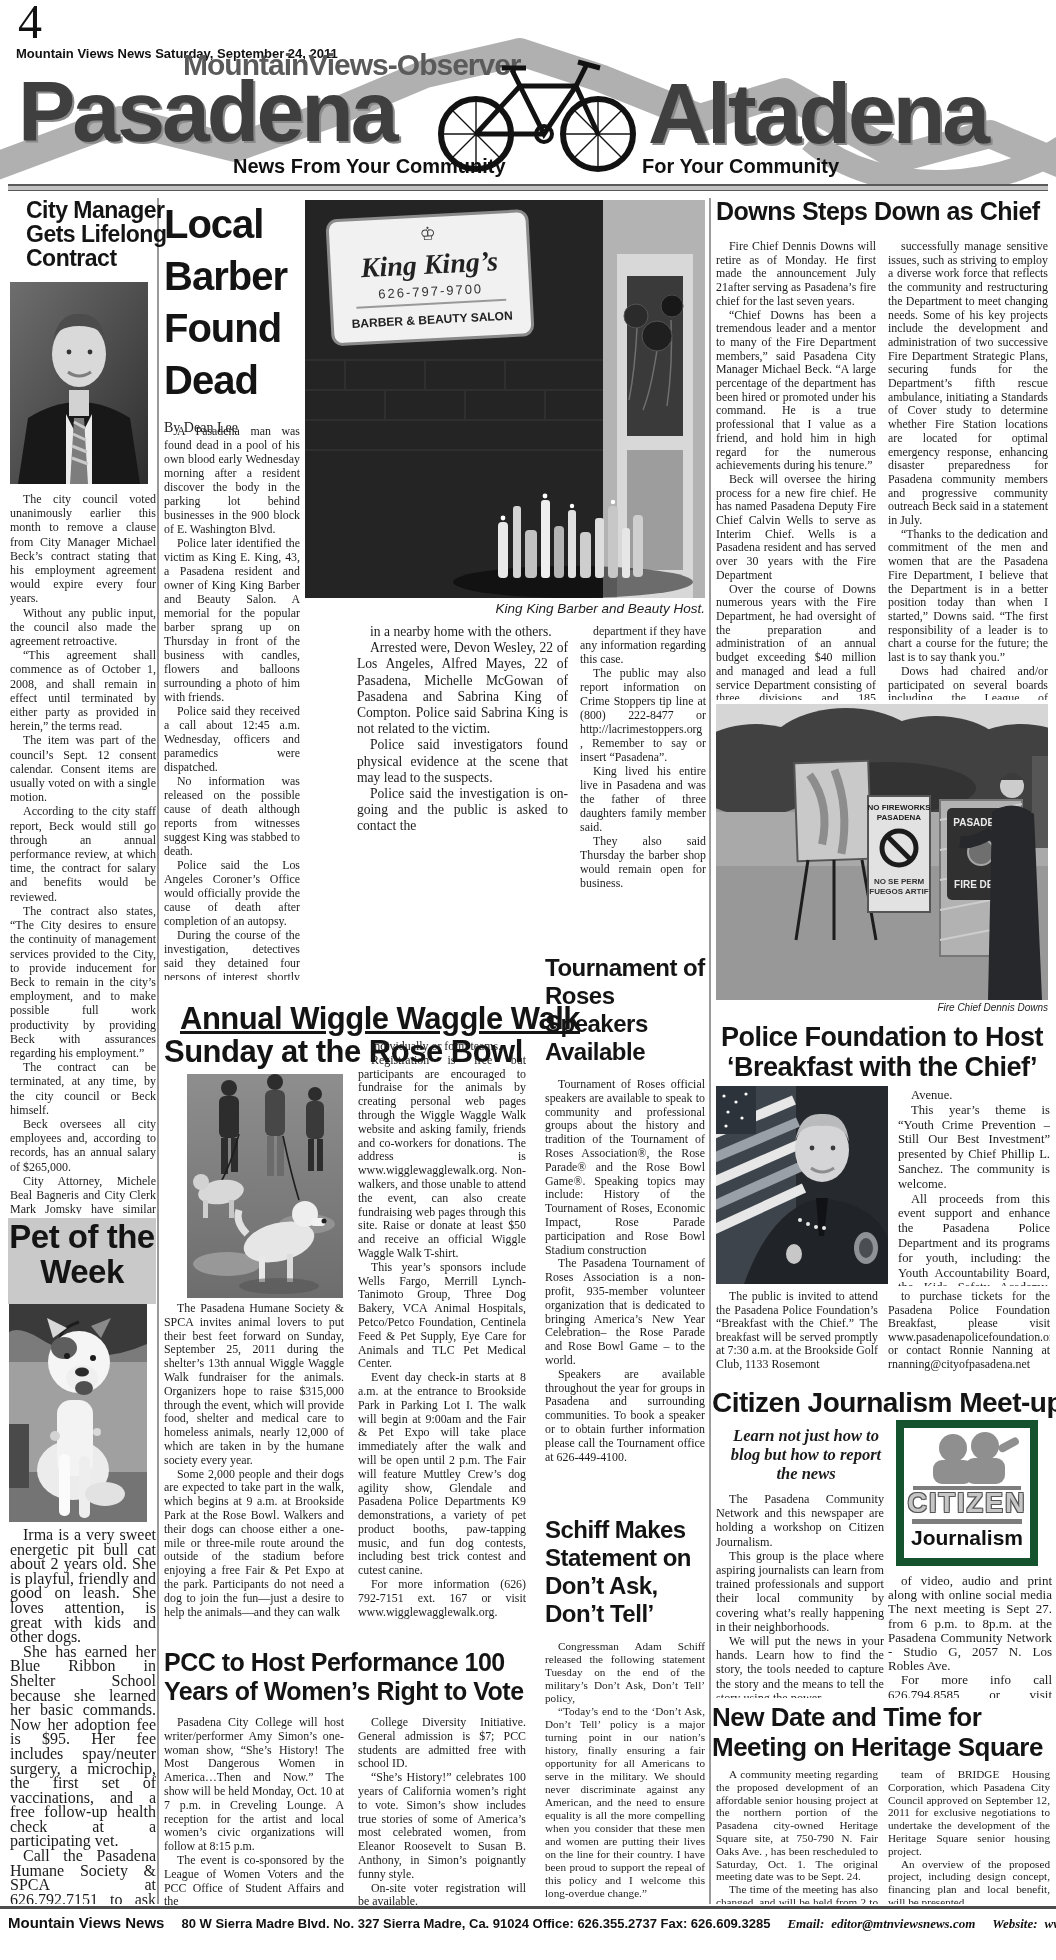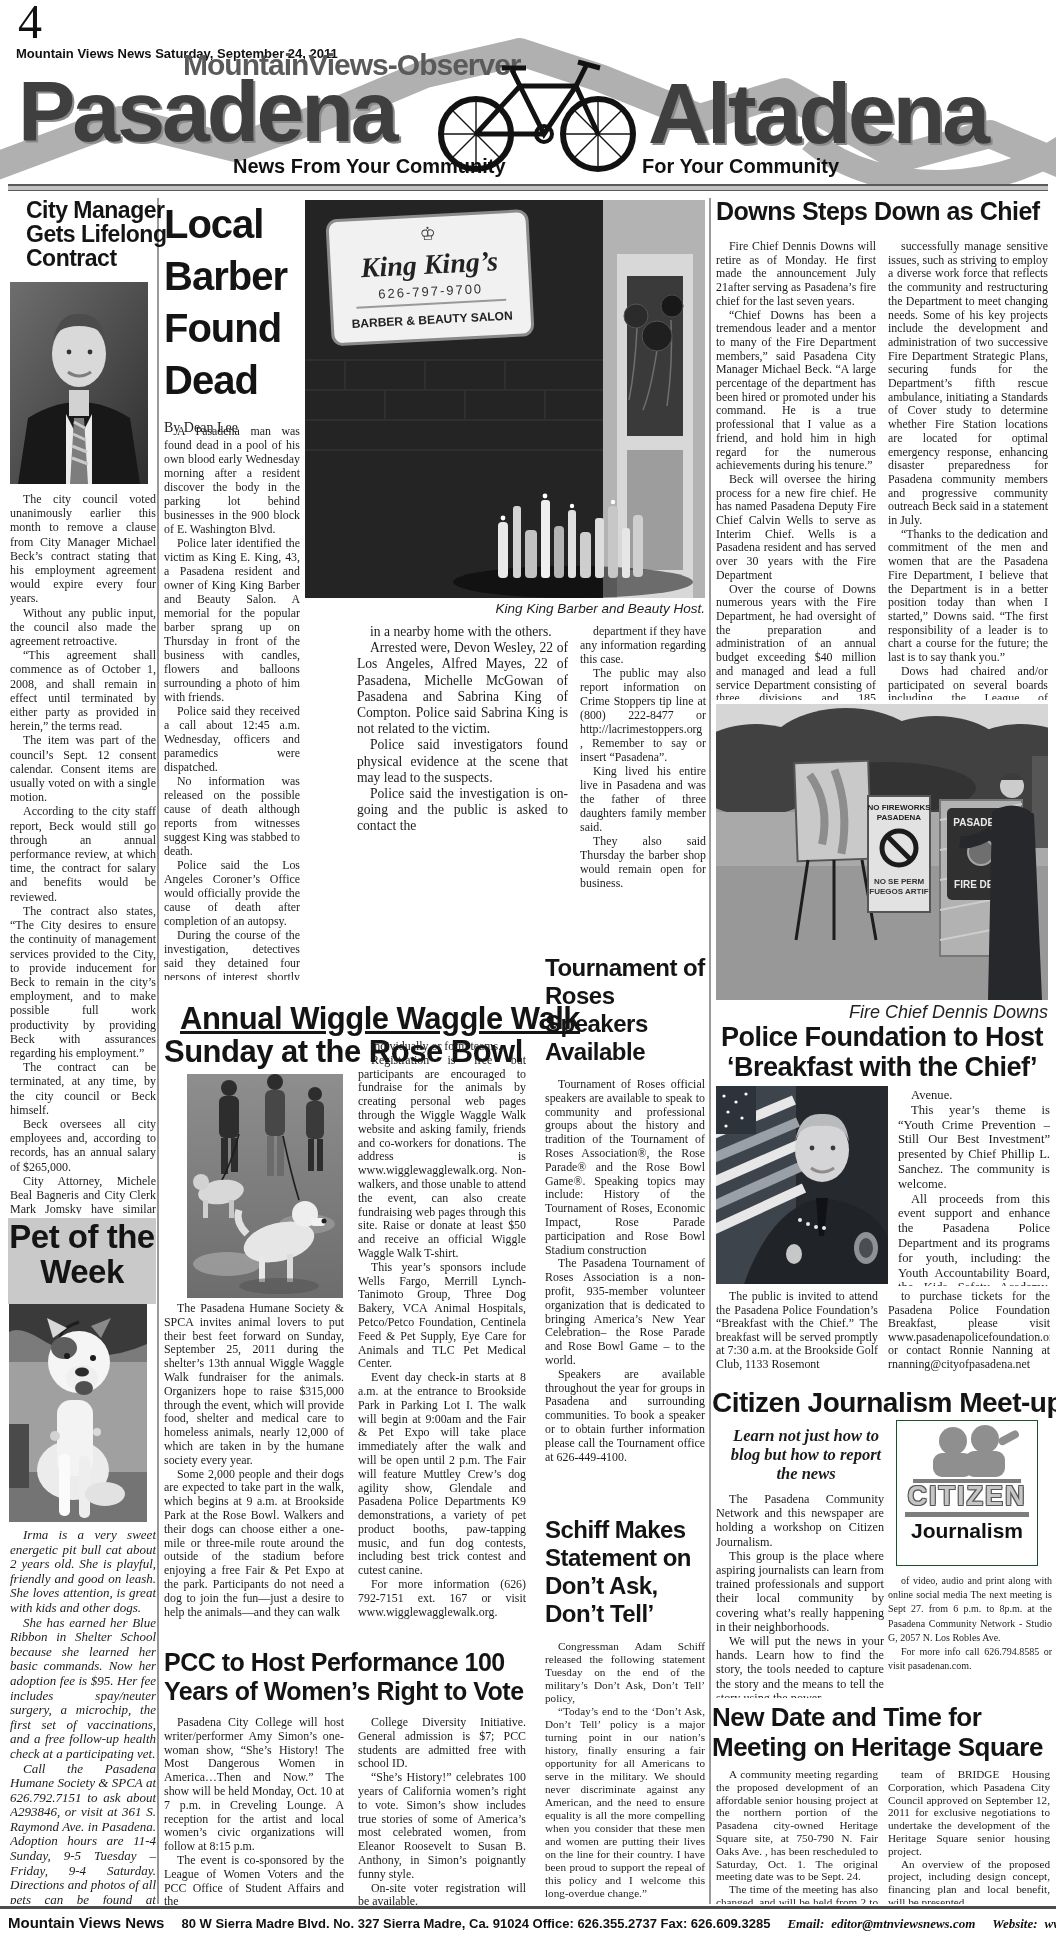--- a/index.html
+++ b/index.html
@@ -11,21 +11,21 @@
   .body{text-align:justify;overflow:hidden;}
   .body p{margin:0;text-indent:13px;}
   .caption{font-family:"Liberation Sans",sans-serif;font-style:italic;color:#222;}
   .vrule{position:absolute;width:2px;background:#9a9a9a;}
   .mastword{font-family:"Liberation Sans",sans-serif;font-weight:bold;color:#3f3f3f;
       letter-spacing:-3px;text-shadow:2px 2px 0 #8a8a8a;}
   .tagline{font-family:"Liberation Sans",sans-serif;font-weight:bold;color:#101010;font-size:20px;}
   .rule-double{position:absolute;height:4px;background:#c2c2c2;border-top:2px solid #5a5a5a;border-bottom:1px solid #5a5a5a;}
   .photoframe{position:absolute;overflow:hidden;background:#555;}
   .petbar{background:#c9c9c9;text-align:center;}
-  .cjlogo{position:absolute;border:1px solid #14532d;background:#fff;
+  .cjlogo{position:absolute;border:8px solid #14532d;background:#fff;
       display:flex;flex-direction:column;align-items:center;padding-top:4px;box-sizing:border-box;}
   .cjtop{font-family:"Liberation Sans",sans-serif;font-weight:bold;font-size:27px;letter-spacing:2px;
       color:#c6c6c6;text-shadow:1px 1px 0 #555,-1px -1px 0 #555,1px -1px 0 #555,-1px 1px 0 #555;line-height:1;}
   .cjbar{width:88%;height:5px;background:#7d7d7d;margin:2px 0;}
   .cjbottom{font-family:"Liberation Sans",sans-serif;font-weight:bold;font-size:21px;color:#111;line-height:1.1;}
   .footline{font-family:"Liberation Sans",sans-serif;font-weight:bold;font-size:13px;color:#111;
       display:flex;gap:17px;align-items:baseline;white-space:nowrap;}
   .footital{font-family:"Liberation Serif",serif;font-style:italic;font-weight:bold;}
 </style>
 </head>
@@ -122,21 +122,21 @@
       <path d="M92,34 L102,14 L82,22 Z" fill="#8a8a8a"></path>
       <circle cx="58" cy="52" r="3" fill="#1c1c1c"></circle>
         <circle cx="84" cy="54" r="3" fill="#1c1c1c"></circle>
       <ellipse cx="73" cy="74" rx="16" ry="13" fill="#efefef"></ellipse>
       <ellipse cx="73" cy="68" rx="7" ry="4.5" fill="#2b2b2b"></ellipse>
       <ellipse cx="75" cy="84" rx="9" ry="7" fill="#4f4f4f"></ellipse>
       <circle cx="46" cy="132" r="5" fill="#d3d3d3"></circle>
         <circle cx="88" cy="128" r="4" fill="#d9d9d9"></circle>
     </svg>
   </div>
-  <div class="abs body" style="left:10px;top:1528px;width:146px;height:376px;font-size:13px;line-height:14.6px;font-style:italic;">
+  <div class="abs body" style="left:10px;top:1528px;width:146px;height:376px;font-size:16px;line-height:14.6px;">
       <p>Irma is a very sweet energetic pit bull cat about 2 years old. She is playful, friendly and good on leash. She loves attention, is great with kids and other dogs.</p>
       <p>She has earned her Blue Ribbon in Shelter School because she learned her basic commands. Now her adoption fee is $95. Her fee includes spay/neuter surgery, a microchip, the first set of vaccinations, and a free follow-up health check at a participating vet.</p>
       <p>Call the Pasadena Humane Society &amp; SPCA at 626.792.7151 to ask about A293846, or visit at 361 S. Raymond Ave. in Pasadena. Adoption hours are 11-4 Sunday, 9-5 Tuesday – Friday, 9-4 Saturday. Directions and photos of all pets can be found at www.pasadenahumane.org.</p>
     </div>
 
   <div class="abs hl" style="left:164px;top:198px;width:138px;font-size:40px;line-height:52px;letter-spacing:-1px;">Local Barber Found Dead</div>
   <div class="abs" style="left:164px;top:420px;width:136px;font-size:14px;">By Dean Lee</div>
   <div class="abs body" style="left:164px;top:424px;width:136px;height:556px;font-size:11.9px;line-height:14px;">
       <p>A Pasadena man was found dead in a pool of his own blood early Wednesday morning after a resident discover the body in the parking lot behind businesses in the 900 block of E. Washington Blvd.</p>
       <p>Police later identified the victim as King E. King, 43, a Pasadena resident and owner of King King Barber and Beauty Salon. A memorial for the popular barber sprang up on Thursday in front of the business with candles, flowers and balloons surrounding a photo of him with friends.</p>
@@ -335,21 +335,21 @@
         <text x="265" y="122" text-anchor="middle" font-family="Liberation Sans,sans-serif" font-weight="bold" font-size="10" fill="#eaeaea">PASADENA</text>
         <circle cx="265" cy="148" r="13" fill="#6f6f6f" stroke="#a5a5a5" stroke-width="2"></circle>
         <text x="265" y="184" text-anchor="middle" font-family="Liberation Sans,sans-serif" font-weight="bold" font-size="10" fill="#eaeaea">FIRE DEPT.</text>
       </g>
       <circle cx="296" cy="82" r="12" fill="#cccccc"></circle>
       <path d="M284,76 Q296,62 308,76 Z" fill="#3c3c3c"></path>
       <path d="M272,296 L276,108 Q296,94 318,110 L326,296 Z" fill="#26282c"></path>
       <path d="M276,128 Q258,140 244,138" stroke="#26282c" stroke-width="12" fill="none"></path>
     </svg>
   </div>
-  <div class="abs caption" style="left:716px;top:1002px;width:332px;font-size:18px;text-align:right;">Fire Chief Dennis Downs</div>
+  <div class="abs caption" style="left:716px;top:1002px;width:332px;font-size:10px;text-align:right;">Fire Chief Dennis Downs</div>
 
   <div class="abs hl" style="left:712px;top:1022px;width:340px;font-size:27px;line-height:30px;text-align:center;">Police Foundation to Host ‘Breakfast with the Chief’</div>
 
   <div class="photoframe" style="left:716px;top:1086px;width:172px;height:198px;">
     <svg width="172" height="198" viewBox="0 0 172 198">
       <rect width="172" height="198" fill="#26292e"></rect>
       <rect width="80" height="198" fill="#3e444c"></rect>
       <g stroke-width="10" fill="none">
         <path d="M-12,52 L78,14" stroke="#e7e7e7"></path>
         <path d="M-12,76 L82,36" stroke="#9aa0a8"></path>
@@ -412,21 +412,21 @@
     </svg>
     <div class="cjtop">CITIZEN</div>
     <div class="cjbar"></div>
     <div class="cjbottom">Journalism</div>
   </div>
   <div class="abs body" style="left:716px;top:1492px;width:168px;height:206px;font-size:12.2px;line-height:14.2px;">
       <p>The Pasadena Community Network and this newspaper are holding a workshop on Citizen Journalism.</p>
       <p>This group is the place where aspiring journalists can learn from trained professionals and support their local community by covering what’s really happening in their neighborhoods.</p>
       <p>We will put the news in your hands.  Learn how to find the story, the tools needed to capture the story and the means to tell the story using the power</p>
     </div>
-  <div class="abs body" style="left:888px;top:1574px;width:164px;height:124px;font-size:10px;line-height:14.2px;">
+  <div class="abs body" style="left:888px;top:1574px;width:164px;height:124px;font-size:13px;line-height:14.2px;">
       <p>of video, audio and print along with online social media  The next meeting is Sept 27. from 6 p.m. to 8p.m. at the Pasadena Community Network - Studio G, 2057 N. Los Robles Ave.</p>
       <p>For more info call 626.794.8585 or visit pasadenan.com.</p>
     </div>
 
   <div class="abs hl" style="left:712px;top:1702px;width:344px;font-size:26px;line-height:30px;">New Date and Time for Meeting on Heritage Square</div>
   <div class="abs body" style="left:716px;top:1768px;width:162px;height:136px;font-size:11.2px;line-height:12.8px;">
       <p>A community meeting regarding the proposed development of an affordable senior housing project at the northern portion of the Pasadena city-owned Heritage Square site, at 750-790 N. Fair Oaks Ave. , has been rescheduled to Saturday, Oct. 1. The original meeting date was to be Sept. 24.</p>
       <p>The time of the meeting has also changed, and will be held from 2 to 4 p.m. at the Jackie Robinson Center Auditorium, 1020 N. Fair Oaks Ave.</p>
     </div>
   <div class="abs body" style="left:888px;top:1768px;width:162px;height:136px;font-size:11.2px;line-height:12.8px;">

